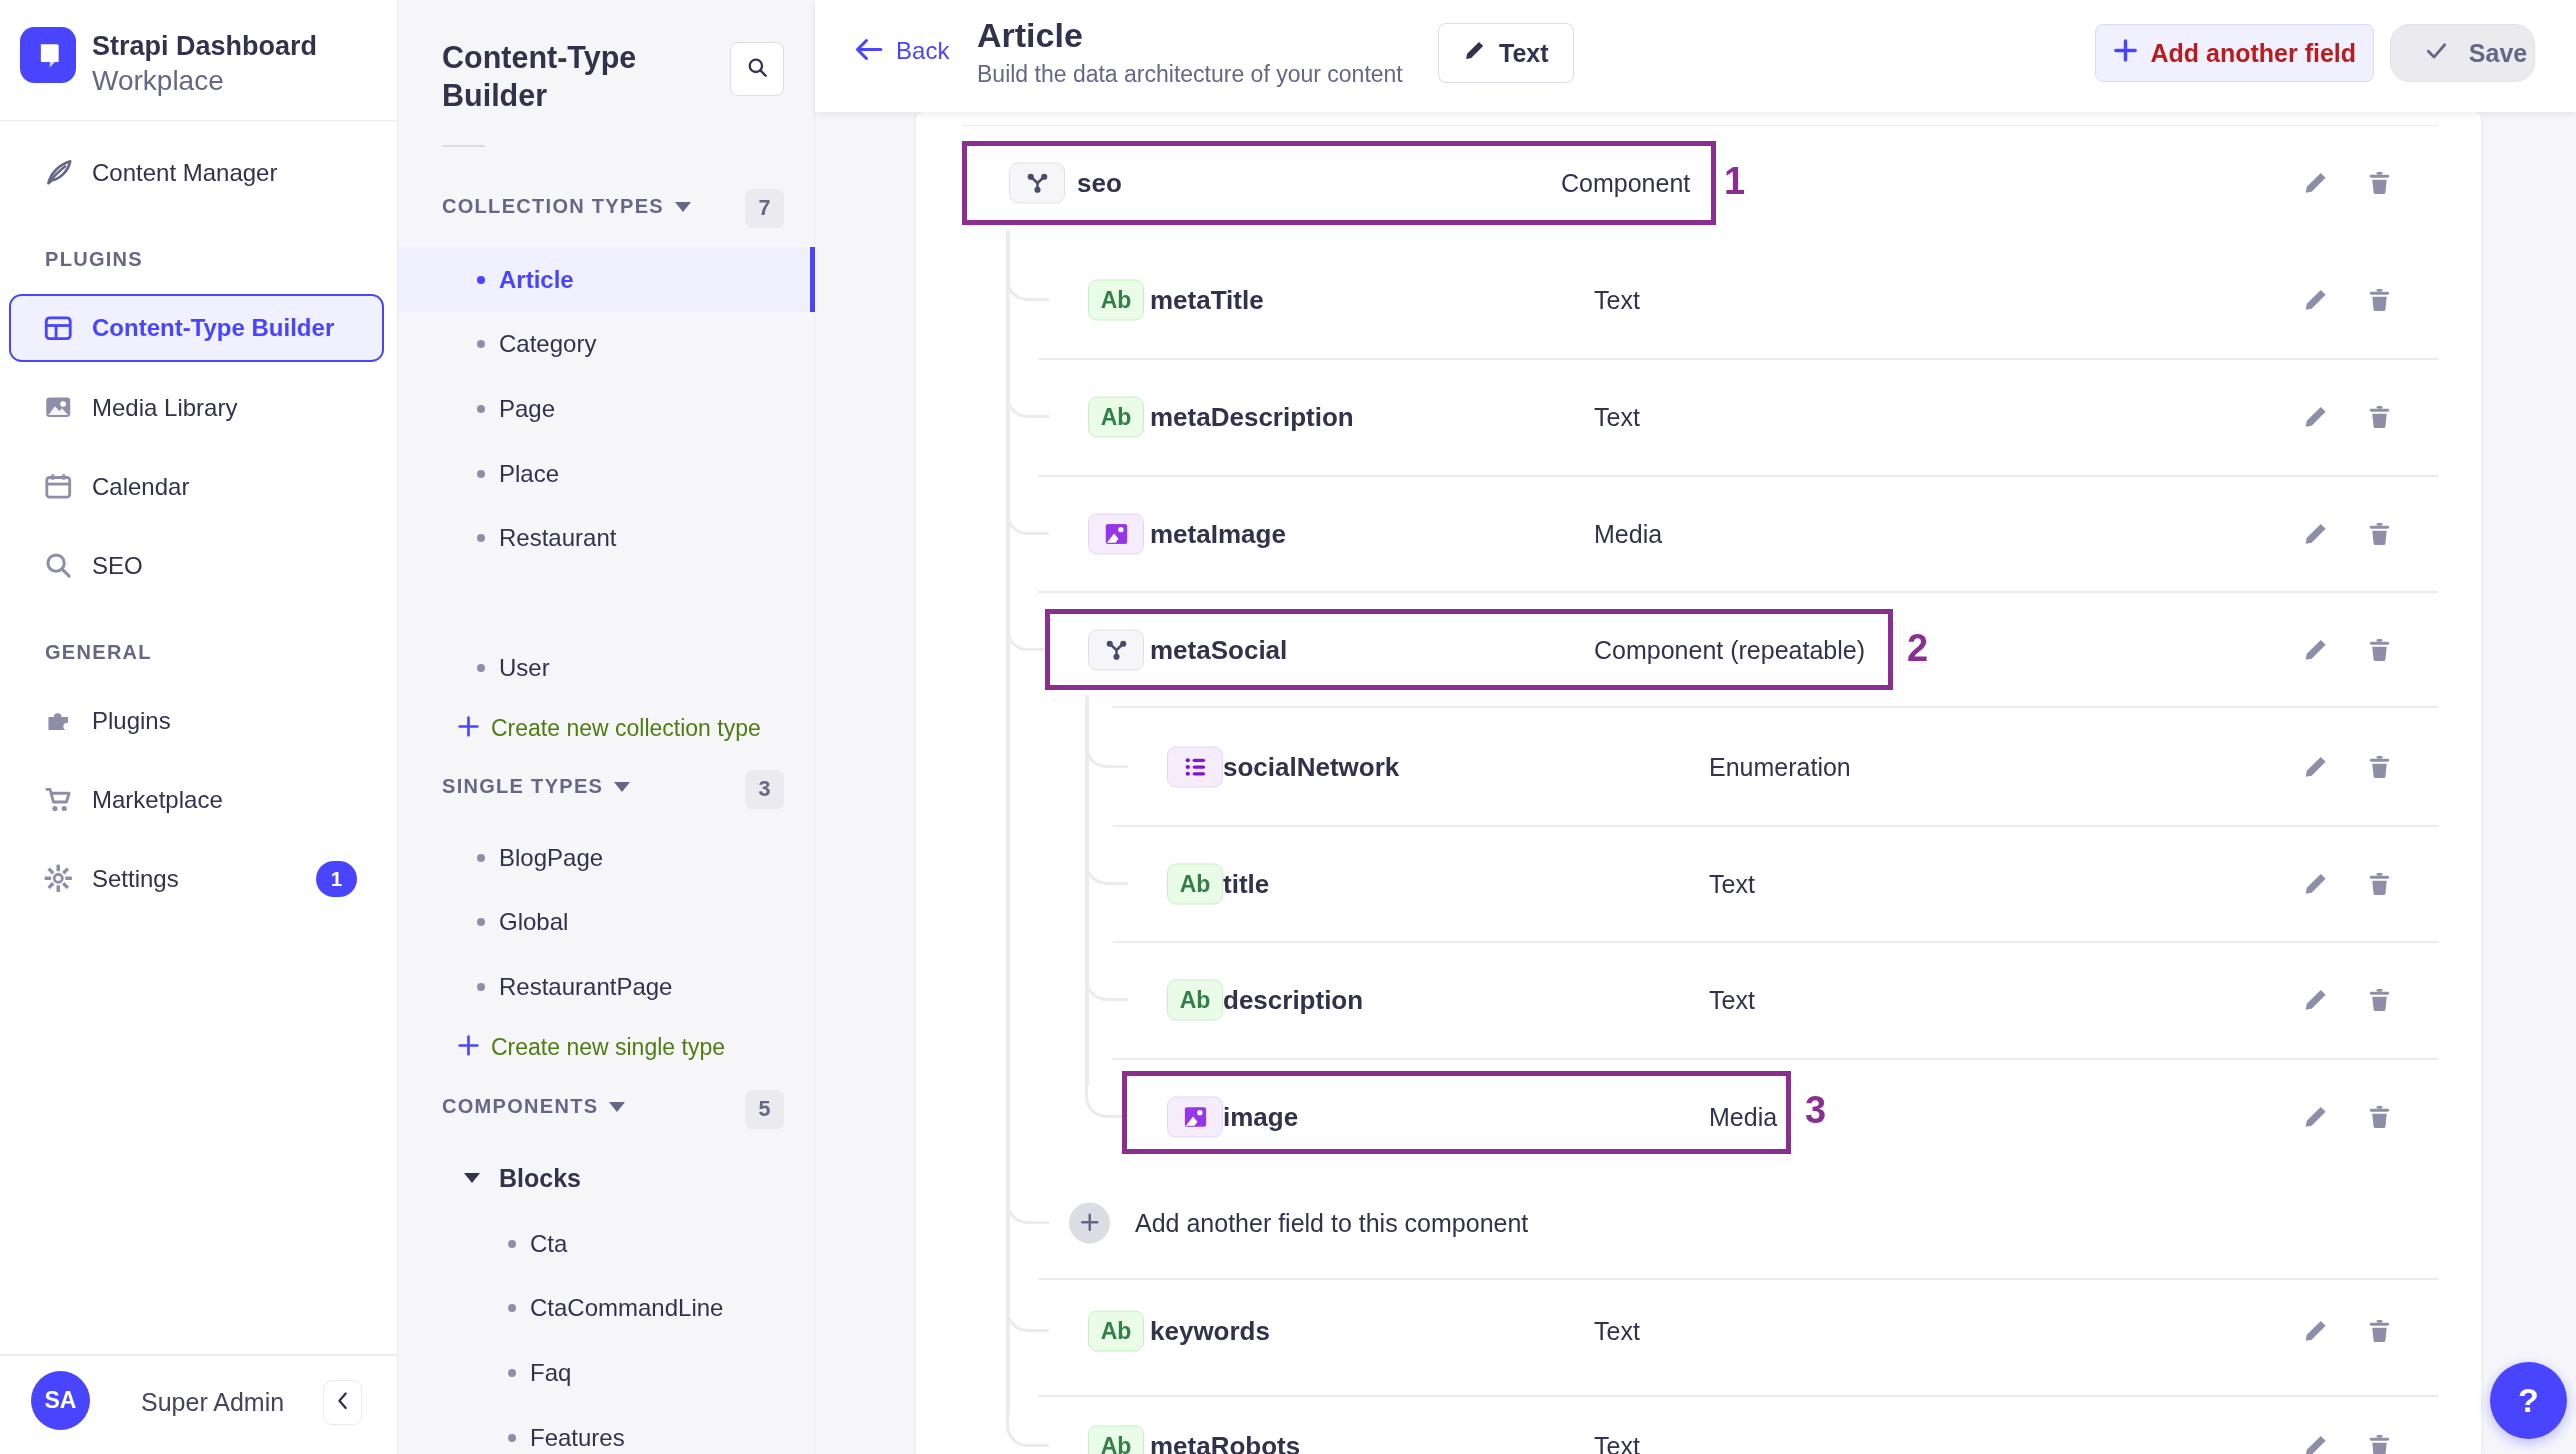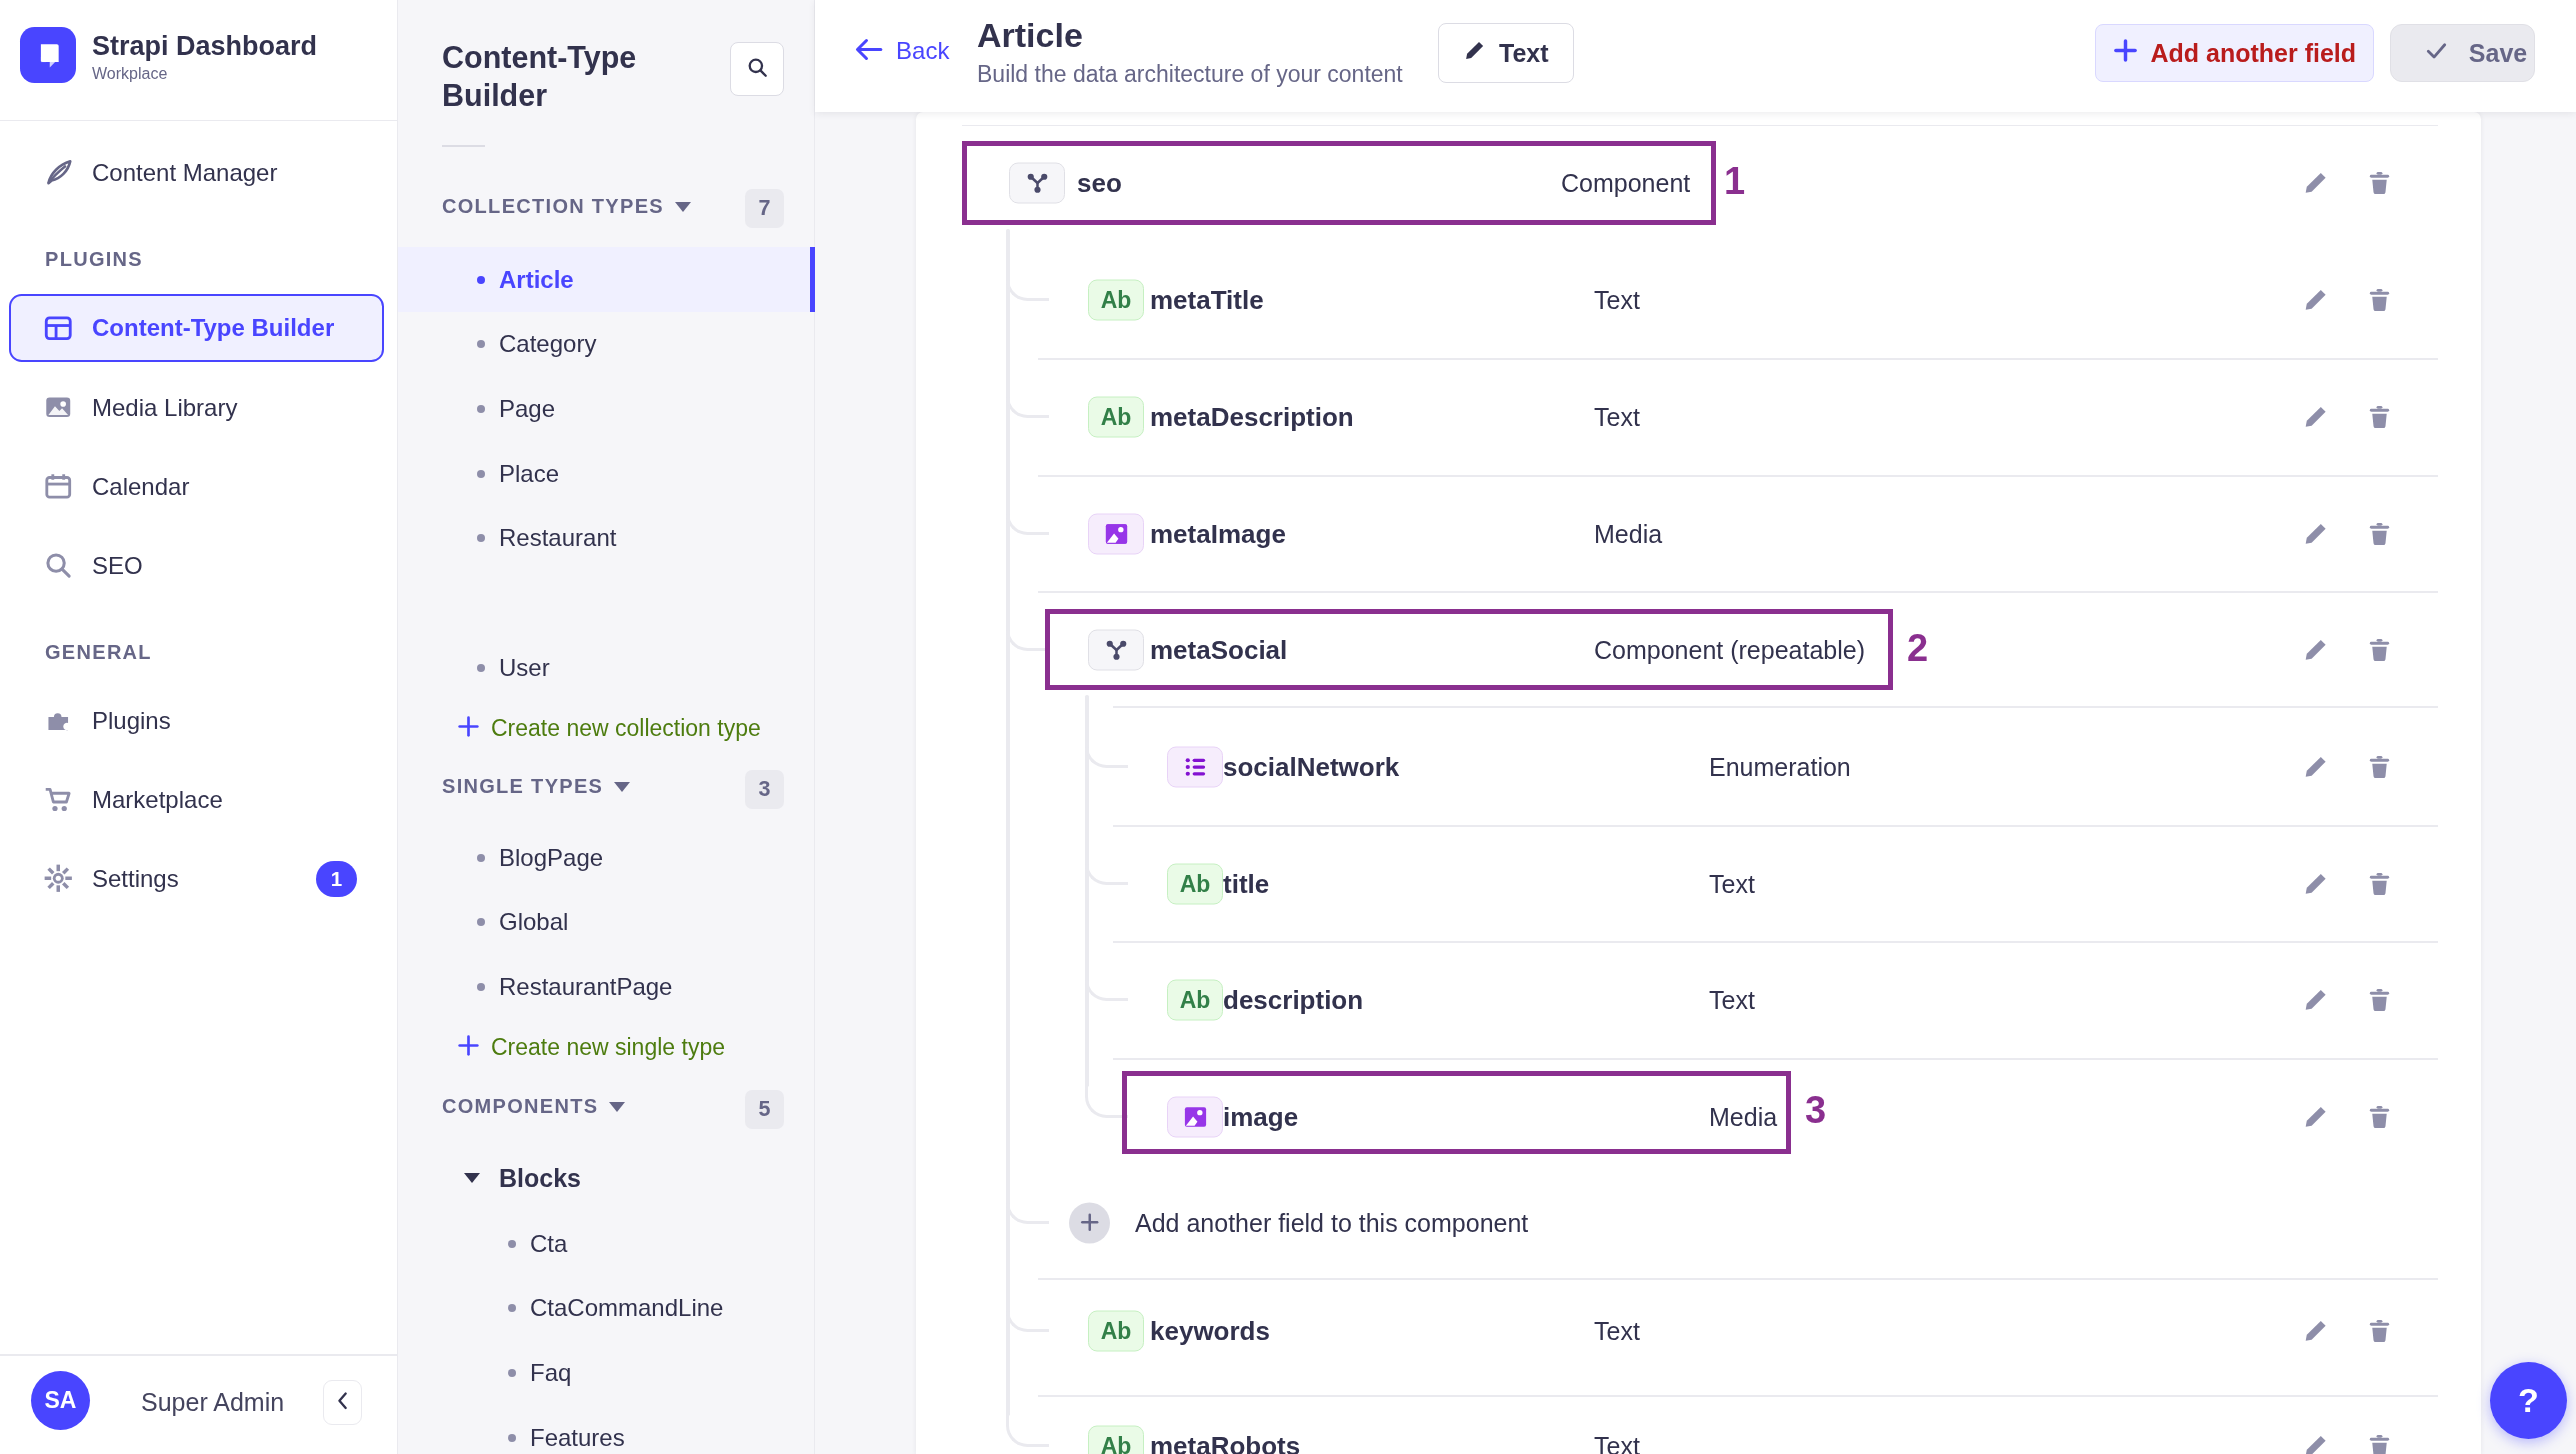--- a/index.html
+++ b/index.html
@@ -4,21 +4,21 @@
 <style>
   * { margin:0; padding:0; box-sizing:border-box; }
   html,body { width:2576px; height:1454px; }
   body { font-family:"Liberation Sans", sans-serif; background:#fff; overflow:hidden; position:relative; color:#32324D; }
 
   
   #sidebar1 { position:absolute; left:0; top:0; width:398px; height:1454px; background:#fff; border-right:1.8px solid #EAEAEF; }
   .brand { position:absolute; left:0; top:0; width:100%; height:121px; border-bottom:1.8px solid #EAEAEF; }
   .brand-logo { position:absolute; left:20px; top:27px; width:56px; height:56px; border-radius:14.4px; background:#4945FF; display:flex; align-items:center; justify-content:center; }
   .brand-title { position:absolute; left:92px; top:30.5px; font-size:27px; font-weight:700; color:#32324D; }
-  .brand-sub { position:absolute; left:92px; top:65px; font-size:16px; color:#666687; }
+  .brand-sub { position:absolute; left:92px; top:65px; font-size:28px; color:#666687; }
   .nav-item { position:absolute; left:0; width:398px; height:65px; display:flex; align-items:center; cursor:pointer; }
   .nav-item .nicon { position:absolute; left:41px; width:34px; height:34px; display:flex; align-items:center; justify-content:center; }
   .nav-item .nlabel { position:absolute; left:92px; font-size:24px; font-weight:500; color:#32324D; white-space:nowrap; }
   .nav-section { position:absolute; left:45px; font-size:20px; font-weight:700; letter-spacing:1.3px; color:#666687; }
   .nav-active-box { position:absolute; left:9px; right:12.6px; top:294px; height:68px; border:2.7px solid #4945FF; border-radius:12.6px; background:#F0F0FF; display:flex; align-items:center; }
   .nav-active-box .nicon { position:absolute; left:30.5px; width:34px; height:34px; display:flex; align-items:center; justify-content:center; }
   .nav-active-box .nlabel { position:absolute; left:81px; font-size:24px; font-weight:600; color:#4945FF; white-space:nowrap; }
   .settings-badge { position:absolute; left:316px; top:861px; width:41px; height:36px; border-radius:18px; background:#4945FF; color:#fff; font-size:20.6px; font-weight:700; display:flex; align-items:center; justify-content:center; }
   .user-divider { position:absolute; left:0; top:1354px; width:398px; height:1.8px; background:#EAEAEF; }
   .avatar { position:absolute; left:31px; top:1371px; width:59px; height:59px; border-radius:50%; background:#4945FF; color:#fff; font-size:23px; font-weight:700; display:flex; align-items:center; justify-content:center; }
@@ -52,21 +52,21 @@
   
   #main-header { position:absolute; left:815px; top:0; width:1761px; height:112px; background:#fff; box-shadow:0 1.8px 7.2px rgba(33,33,52,0.08); z-index:3; }
   .back-link { position:absolute; left:38px; top:36px; display:flex; align-items:center; cursor:pointer; }
   .back-label { margin-left:12.6px; font-size:24px; font-weight:500; color:#4945FF; }
   .mh-title { position:absolute; left:162px; top:16px; font-size:34px; font-weight:700; color:#32324D; }
   .mh-sub { position:absolute; left:162px; top:61px; font-size:23px; color:#666687; }
   .edit-btn { position:absolute; left:623px; top:23px; width:136px; height:60px; background:#fff; border:1.8px solid #DCDCE4; border-radius:8px; display:flex; align-items:center; justify-content:center; gap:12.6px; cursor:pointer; }
   .edit-btn span { font-size:25px; font-weight:600; color:#32324D; }
   .add-btn { position:absolute; left:1280px; top:24px; width:279px; height:58px; background:#F0F0FF; border:1.8px solid #D9D8FF; border-radius:8px; display:flex; align-items:center; justify-content:center; gap:12.6px; cursor:pointer; }
   .add-btn span { font-size:25px; font-weight:600; color:#b91c1c; }
-  .save-btn { position:absolute; left:1575px; top:24px; width:145px; height:58px; background:#EAEAEF; border:1.8px solid #E0E0E6; border-radius:12px; display:flex; align-items:center; justify-content:center; gap:21px; cursor:pointer;padding-left:27px; }
+  .save-btn { position:absolute; left:1575px; top:24px; width:145px; height:58px; background:#EAEAEF; border:1.8px solid #E0E0E6; border-radius:20px; display:flex; align-items:center; justify-content:center; gap:21px; cursor:pointer;padding-left:27px; }
   .save-btn span { font-size:25px; font-weight:600; color:#666687; }
 
   
   #main-bg { position:absolute; left:815px; top:112px; width:1761px; height:1342px; background:#F6F6F9; }
   #card { position:absolute; left:916px; top:112px; width:1565px; height:1342px; background:#fff; border-radius:7.2px 7.2px 0 0; box-shadow:0 0.9px 5.4px rgba(33,33,52,0.08); overflow:hidden; }
   .hdiv { position:absolute; height:1.8px; background:#EAEAEF; right:43px; }
   .vline { position:absolute; width:3.6px; background:#EAEAEF; border-radius:1.8px; }
   .elbow { position:absolute; width:43px; height:34px; border-left:3.6px solid #EAEAEF; border-bottom:3.6px solid #EAEAEF; border-bottom-left-radius:21.5px; }
   .frow { position:absolute; left:0; width:100%; height:117px; }
   .ibox { position:absolute; top:50%; transform:translateY(-50%); width:56px; height:41px; border-radius:9px; display:flex; align-items:center; justify-content:center;margin-left:28px; }

